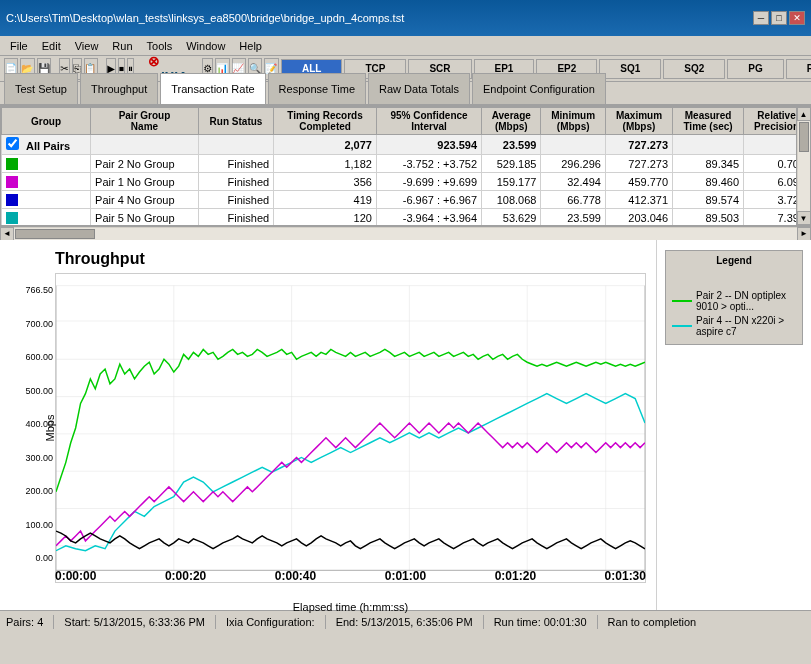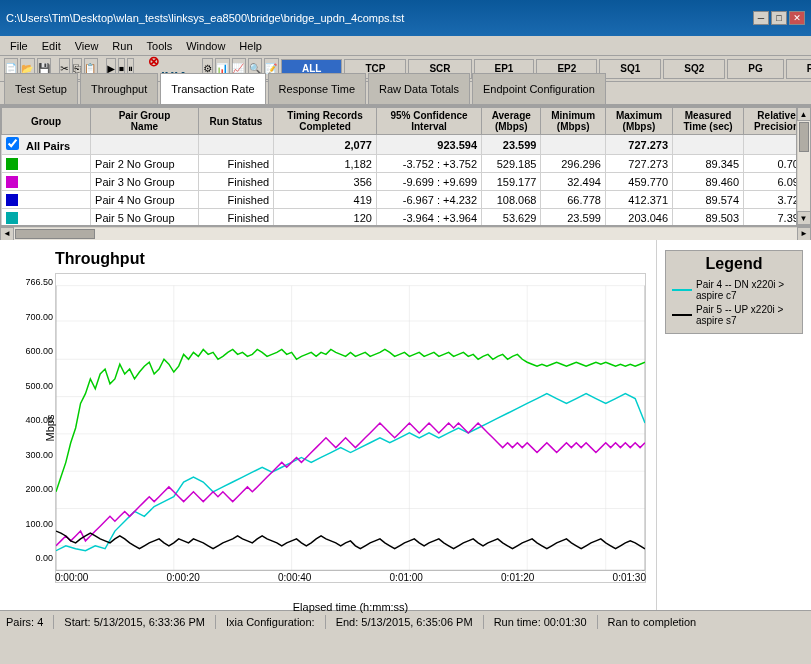--- a/index.html
+++ b/index.html
@@ -89,21 +89,21 @@
     .chart-area {
       display: flex; background: white; height: 370px; position: relative;
     }
     .chart-main {
       flex: 1; padding: 10px 10px 30px 55px; position: relative;
     }
     .chart-title { font-size: 16px; font-weight: bold; margin-bottom: 5px; }
     .legend-panel {
       width: 155px; border-left: 1px solid #d0d0d0; padding: 10px 8px;
     }
-    .legend-title { font-weight: bold; font-size: 16px; margin-bottom: 6px; text-align: center; }
+    .legend-title { font-weight: bold; font-size: 10px; margin-bottom: 24px; text-align: center; }
     .legend-item { display: flex; align-items: center; font-size: 10px; margin-bottom: 3px; }
     .legend-color { width: 20px; height: 2px; margin-right: 4px; flex-shrink: 0; }
 
     
     .status-bar {
       background: #d4d0c8; border-top: 1px solid #a0a0a0;
       height: 22px; display: flex; align-items: center; padding: 0 6px;
       font-size: 11px; gap: 10px;
     }
     .status-sep { width: 1px; height: 14px; background: #a0a0a0; }
@@ -228,38 +228,38 @@
           <td>529.185</td>
           <td>296.296</td>
           <td>727.273</td>
           <td>89.345</td>
           <td>0.709</td>
         </tr>
         <tr>
           <td class="left">
             <span class="pair-icon magenta"></span>
           </td>
-          <td class="left">Pair 3 No Group</td>
+          <td class="left">Pair 1 No Group</td>
           <td>Finished</td>
           <td>356</td>
           <td>-9.699 : +9.699</td>
           <td>159.177</td>
           <td>32.494</td>
           <td>459.770</td>
           <td>89.460</td>
           <td>6.093</td>
         </tr>
         <tr>
           <td class="left">
             <span class="pair-icon blue"></span>
           </td>
           <td class="left">Pair 4 No Group</td>
           <td>Finished</td>
           <td>419</td>
-          <td>-6.967 : +4.232</td>
+          <td>-6.967 : +6.967</td>
           <td>108.068</td>
           <td>66.778</td>
           <td>412.371</td>
           <td>89.574</td>
           <td>3.724</td>
         </tr>
         <tr>
           <td class="left">
             <span class="pair-icon cyan"></span>
           </td>
@@ -293,21 +293,21 @@
     <div style="width:14px;height:14px;background:#d4d0c8;border:1px solid #a0a0a0;display:flex;align-items:center;justify-content:center;font-size:8px;">►</div>
   </div>
 
   <div class="chart-area">
     <div class="chart-main">
       <div class="chart-title">Throughput</div>
       <div style="display:flex;height:310px;position:relative;">
 
         <div style="position:absolute;left:-45px;top:50%;transform:translateY(-50%) rotate(-90deg);font-size:11px;width:80px;text-align:center;">Mbps</div>
 
-        <div style="position:absolute;left:-38px;top:4px;bottom:20px;display:flex;flex-direction:column;justify-content:space-between;font-size:9px;text-align:right;width:36px;">
+        <div style="position:absolute;left:-38px;top:12px;bottom:20px;display:flex;flex-direction:column;justify-content:space-between;font-size:9px;text-align:right;width:36px;">
           <span>766.50</span>
           <span>700.00</span>
           <span>600.00</span>
           <span>500.00</span>
           <span>400.00</span>
           <span>300.00</span>
           <span>200.00</span>
           <span>100.00</span>
           <span>0.00</span>
         </div>
@@ -335,44 +335,44 @@
 
           <polyline points="0,210 5,195 10,180 15,160 20,145 25,120 30,110 35,95 40,105 45,90 50,85 55,100 60,95 65,80 70,90 75,85 80,95 85,88 90,82 95,78 100,90 105,85 110,75 115,80 120,88 125,82 130,70 135,75 140,68 145,72 150,65 155,70 160,68 165,75 170,72 175,68 180,65 185,70 190,68 195,72 200,70 205,65 210,68 215,72 220,70 225,68 230,65 235,70 240,68 245,75 250,72 255,70 260,68 265,72 270,68 275,70 280,65 285,68 290,70 295,72 300,68 305,72 310,70 315,68 320,72 325,70 330,68 335,65 340,68 345,72 350,70 355,68 360,72 365,70 370,68 375,72 380,70 385,68 390,72 395,70 400,68 405,72 410,70 415,68 420,72 425,70 430,75 435,72 440,70 445,75 450,72 455,70 460,75 465,72 470,70 475,75 480,78 485,80 490,82 495,80 500,82 505,80 510,78 515,80 520,82 525,80 530,78 535,80 540,82 545,80 550,78 555,80 560,78 565,80 570,82 575,80 580,82 585,80 590,82 595,80 600,78" fill="none" stroke="#00cc00" stroke-width="1.5"></polyline>
 
           <polyline points="0,270 10,265 20,268 30,270 40,265 50,268 60,250 70,240 80,230 90,235 100,225 110,220 120,215 130,200 140,195 150,200 160,210 170,205 180,200 190,195 200,190 210,185 220,190 230,185 240,180 250,175 260,180 270,175 280,170 290,165 300,170 310,165 320,160 330,155 340,160 350,155 360,150 370,155 380,150 390,155 400,150 410,145 420,150 430,145 440,140 450,135 460,130 470,125 480,120 490,115 500,110 510,115 520,120 530,115 540,110 550,115 560,120 570,115 580,110 590,115 600,140" fill="none" stroke="#00cccc" stroke-width="1.5"></polyline>
 
           <polyline points="0,265 5,260 10,255 15,260 20,255 25,250 30,260 35,255 40,250 45,245 50,240 55,235 60,240 65,235 70,230 75,235 80,230 85,225 90,220 95,215 100,220 105,215 110,210 115,205 120,210 125,215 130,220 135,215 140,210 145,215 150,220 155,215 160,210 165,215 170,210 175,215 180,220 185,215 190,210 195,205 200,210 205,205 210,200 215,195 220,190 225,185 230,180 235,185 240,180 245,175 250,180 255,175 260,170 265,165 270,160 275,155 280,160 285,165 290,160 295,155 300,160 305,165 310,160 315,155 320,150 325,145 330,140 335,145 340,150 345,155 350,150 355,145 360,140 365,145 370,150 375,145 380,140 385,145 390,150 395,145 400,140 405,145 410,140 415,145 420,150 425,145 430,140 435,145 440,150 445,155 450,160 455,165 460,160 465,165 470,160 475,165 480,160 485,165 490,170 495,165 500,160 505,165 510,170 515,165 520,160 525,165 530,160 535,165 540,160 545,165 550,170 555,165 560,160 565,165 570,160 575,165 580,160 585,165 590,160 595,165 600,160" fill="none" stroke="#cc00cc" stroke-width="1.5"></polyline>
 
           <polyline points="0,250 5,252 10,255 15,260 20,262 25,258 30,255 35,252 40,255 45,258 50,260 55,262 60,258 65,255 70,258 75,262 80,265 85,268 90,265 95,262 100,260 105,258 110,262 115,265 120,262 125,258 130,260 135,262 140,258 145,260 150,262 155,265 160,268 165,265 170,262 175,260 180,258 185,255 190,258 195,260 200,262 205,258 210,255 215,258 220,260 225,262 230,265 235,262 240,260 245,258 250,262 255,265 260,262 265,258 270,255 275,258 280,260 285,262 290,265 295,262 300,260 305,265 310,268 315,265 320,262 325,260 330,258 335,262 340,265 345,268 350,265 355,262 360,260 365,258 370,262 375,265 380,262 385,260 390,258 395,262 400,265 405,268 410,265 415,262 420,260 425,258 430,262 435,265 440,262 445,260 450,258 455,262 460,265 465,268 470,265 475,262 480,260 485,258 490,262 495,265 500,268 505,265 510,262 515,260 520,258 525,262 530,265 535,268 540,265 545,262 550,260 555,258 560,262 565,265 570,268 575,265 580,262 585,260 590,262 595,265 600,268" fill="none" stroke="#000000" stroke-width="1.5"></polyline>
         </svg>
 
-        <div style="position:absolute;bottom:0;left:0;right:0;display:flex;justify-content:space-between;font-size:10px;">
+        <div style="position:absolute;bottom:0;left:0;right:0;display:flex;justify-content:space-between;font-size:12px;font-weight:bold;">
           <span>0:00:00</span>
           <span>0:00:20</span>
           <span>0:00:40</span>
           <span>0:01:00</span>
           <span>0:01:20</span>
           <span>0:01:30</span>
         </div>
       </div>
 
       <div style="text-align:center;font-size:11px;margin-top:18px;">Elapsed time (h:mm:ss)</div>
     </div>
 
     <div class="legend-panel">
       <div style="background:#d4d0c8;border:1px solid #a0a0a0;padding:4px 6px;">
         <div class="legend-title">Legend</div>
         <div class="legend-item">
+          <div class="legend-color" style="background:#00cc00;"></div>
+          <span>Pair 2 -- DN optiplex 9010 &gt; opti...</span>
+        </div>
+        <div class="legend-item">
           <div class="legend-color" style="background:#00cccc;"></div>
           <span>Pair 4 -- DN x220i &gt; aspire c7</span>
         </div>
-        <div class="legend-item">
-          <div class="legend-color" style="background:#000000;"></div>
-          <span>Pair 5 -- UP x220i &gt; aspire s7</span>
-        </div>
       </div>
     </div>
   </div>
 </div>
 
 <div class="status-bar">
   <span>Pairs: 4</span>
   <div class="status-sep"></div>
   <span>Start: 5/13/2015, 6:33:36 PM</span>
   <div class="status-sep"></div>

